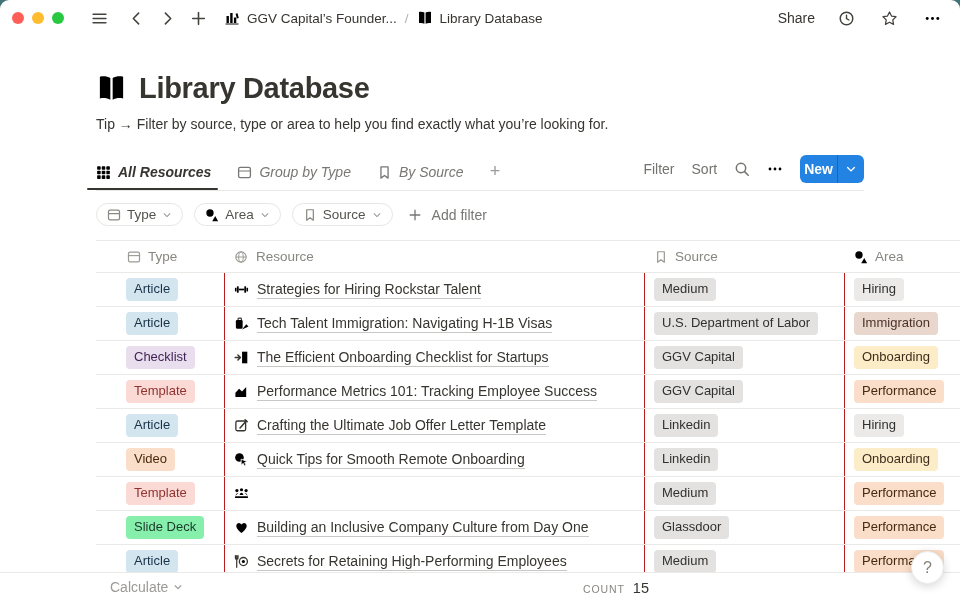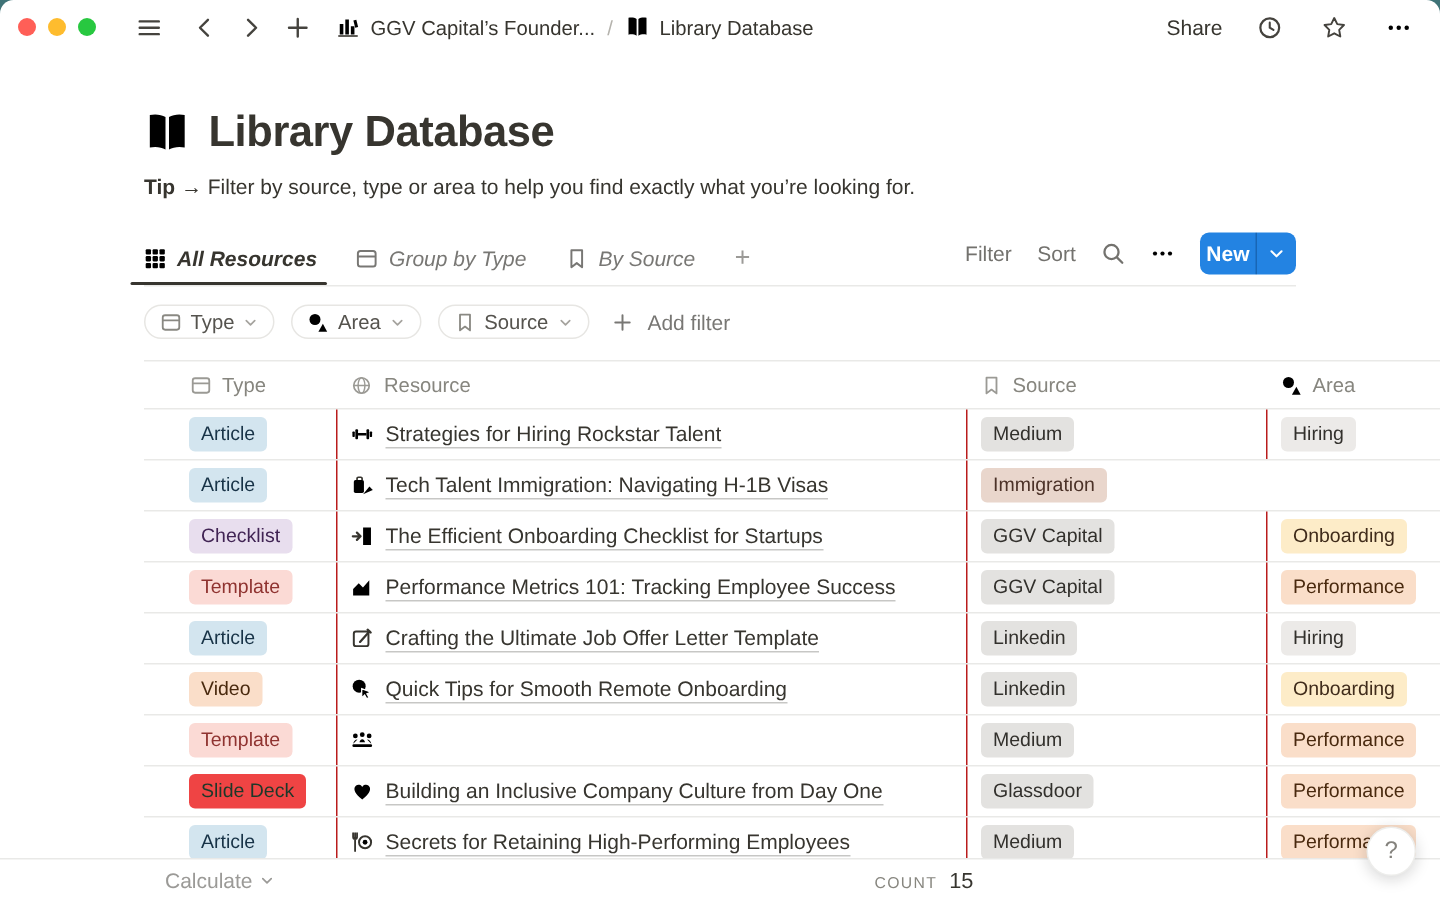--- a/index.html
+++ b/index.html
@@ -21,21 +21,21 @@
   .tb-right { margin-left:auto; display:flex; align-items:center; gap:20px; }
   .tb-right .txt { font-size:14px; color:#37352f; background:none; border:none; cursor:pointer; }
   .tb-right svg { width:17px; height:17px; color:#45433e; }
 
   
   main { padding-left:96px; position:relative; }
   .title-row { margin-top:36px; display:flex; align-items:center; gap:12px; }
   .title-row .book { width:31px; height:31px; color:#37352f; }
   h1 { font-size:29px; font-weight:700; letter-spacing:-.3px; color:#37352f; }
   .tip { margin-top:11px; font-size:14px; color:#37352f; }
-  .tip b { font-weight:700; }
+  .tip b { font-weight:400; }
 
   
   .views-row { margin-top:23px; width:768px; display:flex; justify-content:space-between; align-items:flex-end;
                border-bottom:1px solid #e9e9e7; }
   .tabs { display:flex; gap:26px; align-items:center;font-style:italic; }
   .tab { position:relative; display:flex; align-items:center; gap:7px; font-size:14px; color:#787774;
          padding:4px 0 10px; cursor:pointer; white-space:nowrap; }
   .tab svg { width:15px; height:15px; }
   .tab.active { color:#37352f; font-weight:600; }
   .tab.active::after { content:""; position:absolute; left:-9px; right:-7px; bottom:0; height:2px; background:#37352f; border-radius:1px; }
@@ -412,20 +412,23 @@
   <div class="trow">
     <div class="cell c-type">
       <span class="pill" style="background: rgb(211, 229, 239); color: rgb(24, 51, 71);">Article</span>
     </div>
     <div class="cell c-res">
       <svg class="ricon">
                 <use href="#i-travel"></use>
               </svg>
       <span class="rtitle">Tech Talent Immigration: Navigating H-1B Visas</span>
     </div>
+    <div class="cell c-src">
+      <span class="pill" style="background: rgb(227, 226, 224); color: rgb(50, 48, 44);">U.S. Department of Labor</span>
+    </div>
     <div class="cell c-area">
       <span class="pill" style="background: rgb(233, 214, 204); color: rgb(76, 50, 40);">Immigration</span>
     </div>
   </div>
 
   <div class="trow">
     <div class="cell c-type">
       <span class="pill" style="background: rgb(232, 222, 238); color: rgb(65, 36, 84);">Checklist</span>
     </div>
     <div class="cell c-res">
@@ -508,21 +511,21 @@
     <div class="cell c-src">
       <span class="pill" style="background: rgb(227, 226, 224); color: rgb(50, 48, 44);">Medium</span>
     </div>
     <div class="cell c-area">
       <span class="pill" style="background: rgb(250, 222, 201); color: rgb(73, 41, 14);">Performance</span>
     </div>
   </div>
 
   <div class="trow">
     <div class="cell c-type">
-      <span class="pill" style="background: #ef4444; color: rgb(28, 56, 41);">Slide Deck</span>
+      <span class="pill" style="background: #86efac; color: rgb(28, 56, 41);">Slide Deck</span>
     </div>
     <div class="cell c-res">
       <svg class="ricon">
                 <use href="#i-heart-hands"></use>
               </svg>
       <span class="rtitle">Building an Inclusive Company Culture from Day One</span>
     </div>
     <div class="cell c-src">
       <span class="pill" style="background: rgb(227, 226, 224); color: rgb(50, 48, 44);">Glassdoor</span>
     </div>

